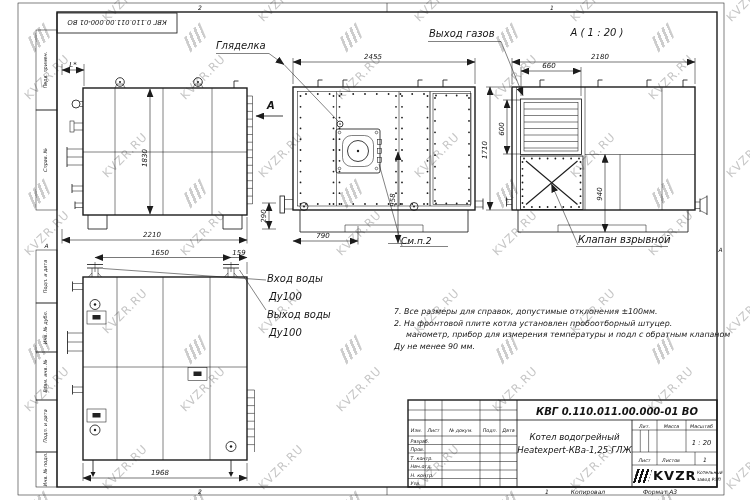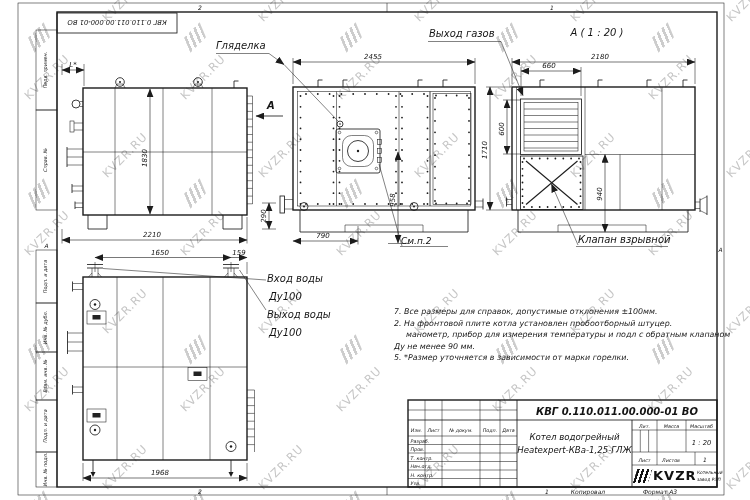--- a/index.html
+++ b/index.html
@@ -616,18 +616,17 @@
       <line x1="247" y1="429.0" x2="254.5" y2="429.0" class="tl"></line>
       <line x1="247" y1="436.8" x2="254.5" y2="436.8" class="tl"></line>
       <line x1="247" y1="444.6" x2="254.5" y2="444.6" class="tl"></line>
     </svg>
 
   <div class="notes">
     <div class="note-line">7. Все размеры для справок, допустимые отклонения ±100мм.</div>
     <div class="note-line">2. На фронтовой плите котла установлен пробоотборный штуцер.</div>
     <div class="note-line ind">манометр, прибор для измерения температуры и подл с обратным клапаном</div>
     <div class="note-line">Ду не менее 90 мм.</div>
-    <div class="note-line">5. *Размер уточняется в зависимости от марки горелки.</div>
   </div>
 
   <div class="logo-hatch"></div>
   <div class="logo-kvzr">KVZR</div>
 </div>
 
 </body></html>

